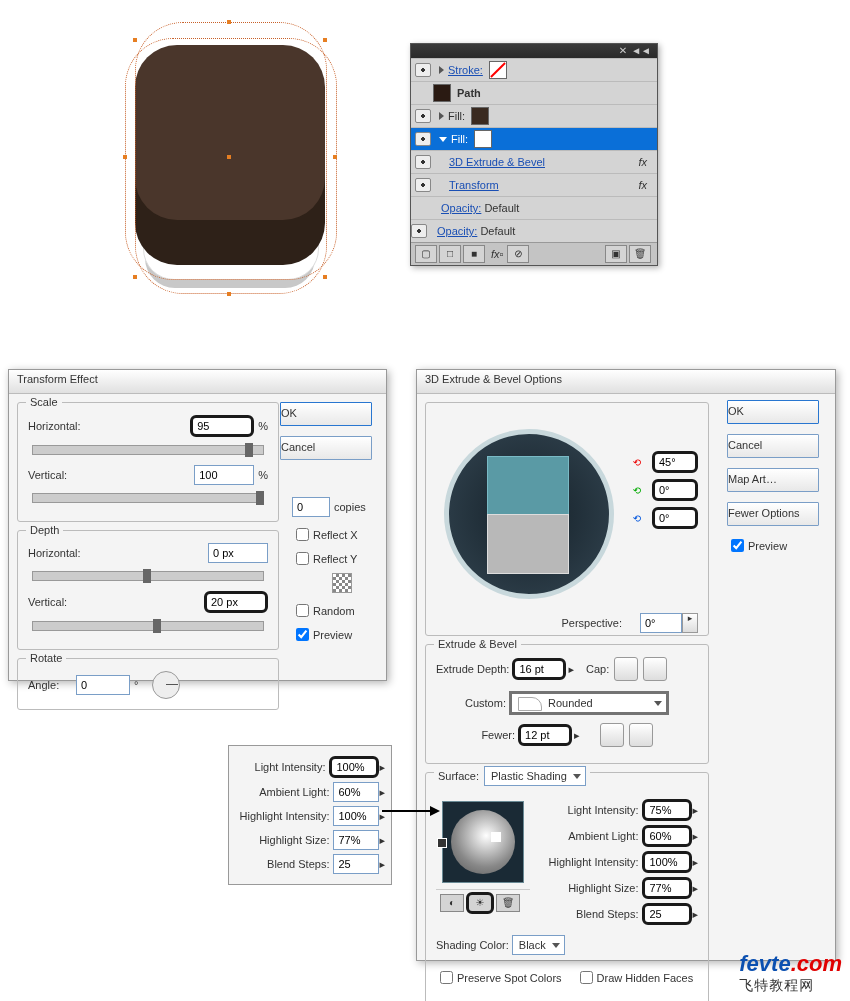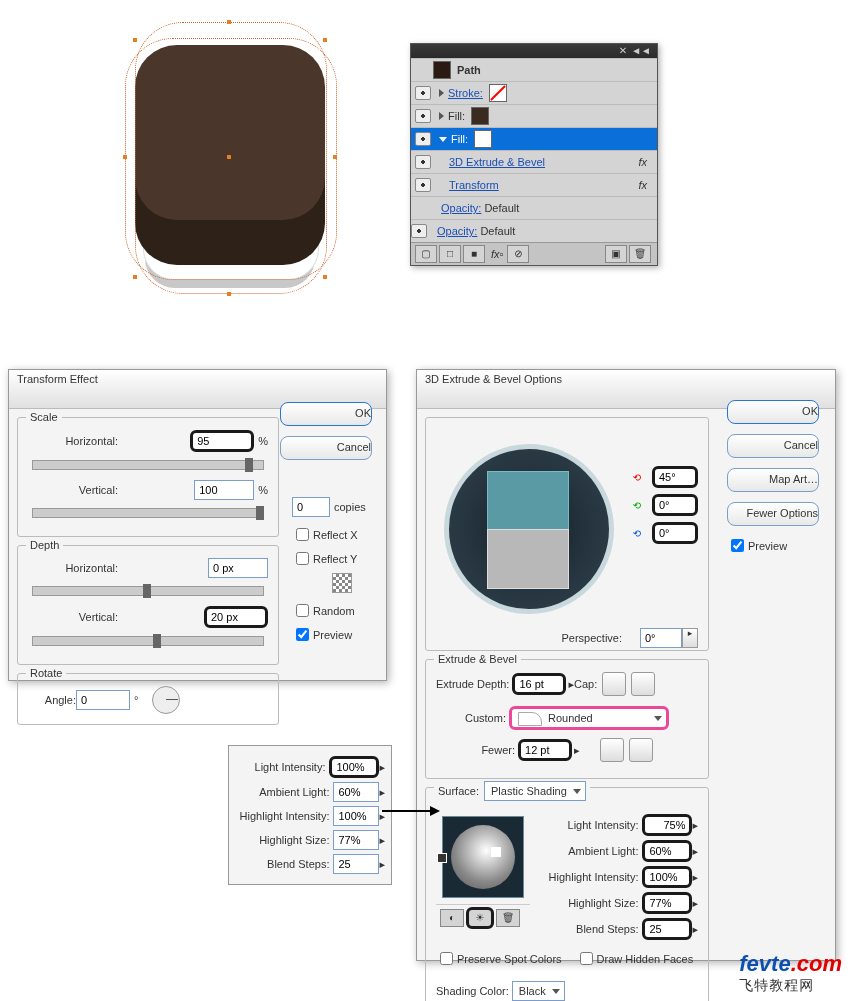--- a/index.html
+++ b/index.html
@@ -22,31 +22,31 @@
 .tri.down{border-left:4px solid transparent;border-right:4px solid transparent;border-top:5px solid #fff;border-bottom:none}
 .swatch{width:16px;height:16px;border:1px solid #666;margin-right:6px}
 .link{text-decoration:underline;color:#1a4fb4}
 .fx{font-style:italic;margin-left:auto;margin-right:6px}
 .sub{padding-left:30px}
 .panel-bot{height:22px;background:#c4c4c4;display:flex;align-items:center;padding:0 4px;border-top:1px solid #999}
 .pb-ic{width:20px;height:16px;border:1px solid #888;margin-right:2px;background:#d4d4d4;font-size:10px;text-align:center;line-height:16px}
 
 
 .dlg{position:absolute;background:#f4f4f4;border:1px solid #999;box-shadow:2px 2px 8px rgba(0,0,0,.3)}
-.dlg-head{height:20px;background:linear-gradient(#fff,#e0e0e0);border-bottom:1px solid #bbb;padding:3px 8px 15px;font-size:11px}
+.dlg-head{height:20px;background:linear-gradient(#fff,#e0e0e0);border-bottom:1px solid #bbb;padding:3px 8px 0;font-size:11px}
 .fieldset{border:1px solid #bbb;border-radius:3px;margin:8px;padding:12px 10px 8px;position:relative}
 .legend{position:absolute;top:-7px;left:8px;background:#f4f4f4;padding:0 4px;font-size:11px}
 .frow{display:flex;align-items:center;margin-bottom:8px}
-.frow .lab{width:90px;text-align:right}
+.frow .lab{width:90px;text-align:left}
 .inp{width:50px;height:18px;border:1px solid #7a9ec7;background:#fff;padding:0 4px;font-size:11px}
 .inp.hl{border:3px solid #1a1a1a;border-radius:6px;height:16px}
 .unit{margin-left:4px}
 .slider{height:8px;margin:2px 4px 10px 4px;background:#ccc;position:relative;border:1px solid #999}
 .slider .th{position:absolute;top:-3px;width:8px;height:14px;background:#666}
-.btn{width:90px;height:22px;border:1px solid #7a9ec7;background:linear-gradient(#fff,#e8e8e8);border-radius:8px;font-size:11px;text-align:right;line-height:20px;margin-bottom:10px}
+.btn{width:90px;height:22px;border:1px solid #7a9ec7;background:linear-gradient(#fff,#e8e8e8);border-radius:1px;font-size:11px;text-align:left;line-height:20px;margin-bottom:10px}
 .btn.pri{border:1px solid #2876d0}
 .cb{display:flex;align-items:center;margin:5px 0}
 .cb input{margin-right:4px}
 .step{display:inline-flex;align-items:center}
 .step .arr{width:14px;height:18px;border:1px solid #999;background:linear-gradient(#fff,#ddd);font-size:9px;text-align:center;line-height:8px}
 
 
 .d3 .cube{width:160px;height:160px;border-radius:50%;background:radial-gradient(circle,#1a2730 20%,#2a3a45 70%);border:5px solid #c8d8dc;position:relative;margin:14px auto}
 .d3 .face{position:absolute}
 .d3 .face.top{left:38px;top:22px;width:80px;height:58px;background:#5a9aa5;border:1px solid #7abac5}
@@ -96,30 +96,30 @@
   <div class="anchor" style="left:18px;top:155px"></div>
     <div class="anchor" style="left:228px;top:155px"></div>
 </div>
 
 <div class="panel">
   <div class="panel-top">
       <span>◄◄</span>
       <span style="margin-left:8px">✕</span>
     </div>
   <div class="ap-row">
-      <span class="swatch" style="background:#2a1a12;margin-left:18px"></span>
-      <b>Path</b>
-    </div>
-  <div class="ap-row">
       <span class="eye"></span>
       <span class="tri"></span>
       <span class="link">Stroke:</span>
       <span class="swatch" style="background:#fff;margin-left:6px;position:relative">
         <span style="position:absolute;width:20px;height:2px;background:red;transform:rotate(-45deg);top:7px;left:-2px"></span>
       </span>
+    </div>
+  <div class="ap-row">
+      <span class="swatch" style="background:#2a1a12;margin-left:18px"></span>
+      <b>Path</b>
     </div>
   <div class="ap-row">
       <span class="eye"></span>
       <span class="tri"></span>
       <span>Fill:</span>
       <span class="swatch" style="background:#3a2a20;margin-left:6px"></span>
     </div>
   <div class="ap-row sel">
       <span class="eye"></span>
       <span class="tri down"></span>
@@ -268,43 +268,43 @@
     <div class="frow" style="justify-content:flex-end">
         <span style="margin-right:18px">Perspective:</span>
         <input class="inp" style="width: 32px;" value="0°">
         <span class="step">
           <span class="arr">▸</span>
         </span>
       </div>
   </div>
   <div class="fieldset" style="width:262px;margin-right:120px">
     <span class="legend">Extrude &amp; Bevel</span>
-    <div class="frow"><span>Extrude Depth:</span>&nbsp;<input class="inp hl" style="width: 40px;" value="16 pt"><span class="arr" style="margin-left:2px">▸</span><span style="">Cap:</span><span class="cap-btn"><span class="ball"></span></span><span class="cap-btn dark"><span class="ball"></span></span></div>
-    <div class="frow" style="justify-content:center;margin-top:10px"><span>Custom:</span>&nbsp;<span class="sel-box" style="width:130px;border:3px solid #ec4899;border-radius:6px"><span style="display:inline-block;width:22px;height:12px;border:1px solid #aaa;border-top-right-radius:10px;margin-right:6px;vertical-align:middle"></span><span>Rounded</span></span></div>
+    <div class="frow"><span>Extrude Depth:</span>&nbsp;<input class="inp hl" style="width: 40px;" value="16 pt"><span class="arr" style="margin-left:2px">▸</span><span style="margin-left:12px">Cap:</span><span class="cap-btn"><span class="ball"></span></span><span class="cap-btn dark"><span class="ball"></span></span></div>
+    <div class="frow" style="justify-content:center;margin-top:10px"><span>Custom:</span>&nbsp;<span class="sel-box" style="width:130px;border:3px solid #737373;border-radius:0"><span style="display:inline-block;width:22px;height:12px;border:1px solid #aaa;border-top-right-radius:10px;margin-right:6px;vertical-align:middle"></span><span>Rounded</span></span></div>
     <div class="frow" style="justify-content:center"><span>Fewer:</span>&nbsp;<input class="inp hl" style="width: 40px;" value="12 pt"><span class="arr" style="margin-left:2px">▸</span><span class="cap-btn dark" style="margin-left:20px"><span class="ball"></span></span><span class="cap-btn"><span class="ball"></span></span></div>
   </div>
   <div class="fieldset" style="width:262px;margin-right:120px">
     <span class="legend"><span>Surface:</span> <span class="sel-box" style="margin-left:2px">Plastic Shading</span></span>
     <div style="display:flex;margin-top:10px">
       <div>
         <div class="surf-sphere">
             <div class="ball"></div>
             <div class="hlp" style="left:-6px;top:36px"></div>
             <div class="hlp" style="left:48px;top:30px;background:#fff"></div>
           </div>
         <div class="srow">
           <span class="pb-ic">◐</span>
           <span class="pb-ic" style="border:3px solid #1a1a1a;border-radius:6px">☀</span>
           <span class="pb-ic">🗑</span>
         </div>
       </div>
       <div style="flex:1;margin-left:4px">
         <div class="sp-row">
             <span class="lab">Light Intensity:</span>
-            <input class="inp hl" style="width: 36px; text-align: right;" value="75%">
+            <input class="inp hl" style="width: 36px;" value="75%">
             <span class="arr">▸</span>
           </div>
         <div class="sp-row">
             <span class="lab">Ambient Light:</span>
             <input class="inp hl" style="width: 36px;" value="60%">
             <span class="arr">▸</span>
           </div>
         <div class="sp-row">
             <span class="lab">Highlight Intensity:</span>
             <input class="inp hl" style="width: 36px;" value="100%">
@@ -315,31 +315,31 @@
             <input class="inp hl" style="width: 36px;" value="77%">
             <span class="arr">▸</span>
           </div>
         <div class="sp-row">
             <span class="lab">Blend Steps:</span>
             <input class="inp hl" style="width: 36px;" value="25">
             <span class="arr">▸</span>
           </div>
       </div>
     </div>
+    <div class="frow" style="margin-top:6px"><span>Shading Color:</span>&nbsp;<span class="sel-box">Black</span></div>
     <div class="frow">
         <div class="cb" style="margin-right:14px">
           <input type="checkbox" style="">
           <span>Preserve Spot Colors</span>
         </div>
         <div class="cb">
           <input type="checkbox" style="">
           <span>Draw Hidden Faces</span>
         </div>
       </div>
-    <div class="frow" style="margin-top:6px"><span>Shading Color:</span>&nbsp;<span class="sel-box">Black</span></div>
   </div>
 </div>
 
 <div class="small-panel">
   <div class="sp-row">
       <span class="lab">Light Intensity:</span>
       <input class="inp hl" style="width: 36px;" value="100%">
       <span class="arr">▸</span>
     </div>
   <div class="sp-row">

